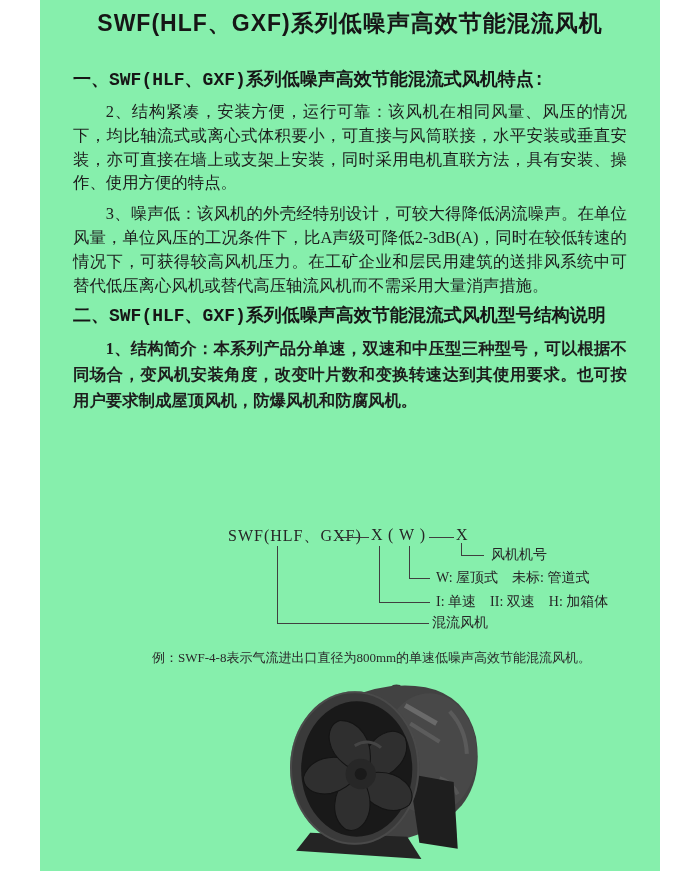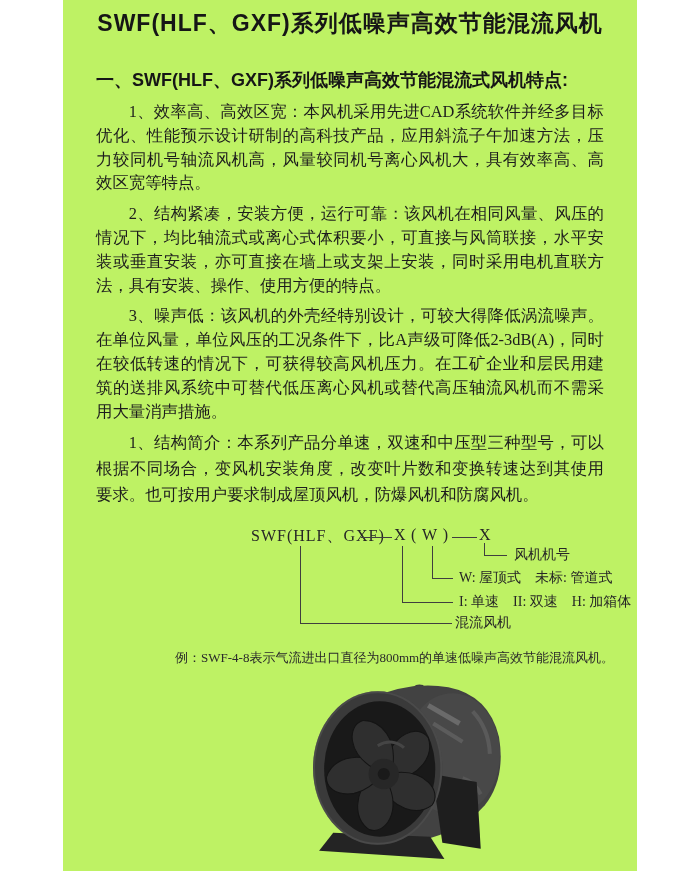--- a/index.html
+++ b/index.html
@@ -1,58 +1,58 @@
 <!DOCTYPE html>
 <html><head>
 <meta charset="utf-8">
 <style>
   * { margin: 0; padding: 0; box-sizing: border-box; }
   html, body { background: #ffffff; }
   body { font-family: "Liberation Serif", serif; color: #1d1d1d; }
 
   .page {
     position: relative;
-    width: 574px;
+    width: 620px;
     height: 871px;
     margin: 0 auto;
-    background: #bef264;
+    background: #86efac;
     padding: 8px 33px 0 33px;
     overflow: hidden;
   }
 
   .doc-title {
     font-family: "Liberation Sans", sans-serif;
     font-weight: bold;
     font-size: 23px;
     line-height: 30px;
     text-align: center;
     letter-spacing: 1px;
     color: #161616;
     margin-bottom: 30px;
   }
 
   .section-heading {
-    font-family: Liberation Sans, sans-serif;
+    font-family: Liberation Mono, monospace;
     font-weight: bold;
     font-size: 18px;
     line-height: 24px;
     color: #161616;
     margin: 0 0 8px 0;
   }
   .section-heading.second { margin-top: 6px; }
 
   .body-para {
     font-size: 16.4px;
     line-height: 23.8px;
     text-align: justify;
     text-indent: 2em;
     margin: 0 0 7px 0;
   }
 
-  .body-para.intro2 { line-height: 26px; margin-bottom: 0; }
+  .body-para.intro2 { line-height: 26px; margin-bottom: 0; font-weight: bold; }
 
   .brief-label {
     font-size: 16.4px;
     line-height: 24px;
     text-indent: 2em;
     margin-top: 24px;
   }
 
   
   .diagram-abs { position: absolute; }
@@ -115,24 +115,24 @@
 </style>
 </head>
 <body>
 
 <div class="page">
 
   <h1 class="doc-title">SWF(HLF、GXF)系列低噪声高效节能混流风机</h1>
 
   <h2 class="section-heading">一、SWF(HLF、GXF)系列低噪声高效节能混流式风机特点:</h2>
 
-  <p class="body-para">1、效率高、高效区宽：本风机采用先进CAD系统软件并经多目标优化、性能预示设计研制的高科技产品，应用斜流子午加速方法，压力较同机号轴流风机高，风量较同机号离心风机大，具有效率高、高效区宽等特点。</p>
   <p class="body-para">2、结构紧凑，安装方便，运行可靠：该风机在相同风量、风压的情况下，均比轴流式或离心式体积要小，可直接与风筒联接，水平安装或垂直安装，亦可直接在墙上或支架上安装，同时采用电机直联方法，具有安装、操作、使用方便的特点。</p>
   <p class="body-para">3、噪声低：该风机的外壳经特别设计，可较大得降低涡流噪声。在单位风量，单位风压的工况条件下，比A声级可降低2-3dB(A)，同时在较低转速的情况下，可获得较高风机压力。在工矿企业和层民用建筑的送排风系统中可替代低压离心风机或替代高压轴流风机而不需采用大量消声措施。</p>
 
+  <h2 class="section-heading second">二、SWF(HLF、GXF)系列低噪声高效节能混流式风机型号结构说明</h2>
 
   <p class="body-para intro2">1、结构简介：本系列产品分单速，双速和中压型三种型号，可以根据不同场合，变风机安装角度，改变叶片数和变换转速达到其使用要求。也可按用户要求制成屋顶风机，防爆风机和防腐风机。</p>
 
 
   <div>
     <span class="diagram-abs formula-text formula-prefix">SWF(HLF、GXF)</span>
     <div class="dline hline conn-dash1"></div>
     <span class="diagram-abs formula-text formula-x1">X</span>
     <span class="diagram-abs formula-text formula-w">( W )</span>
     <div class="dline hline conn-dash2"></div>

